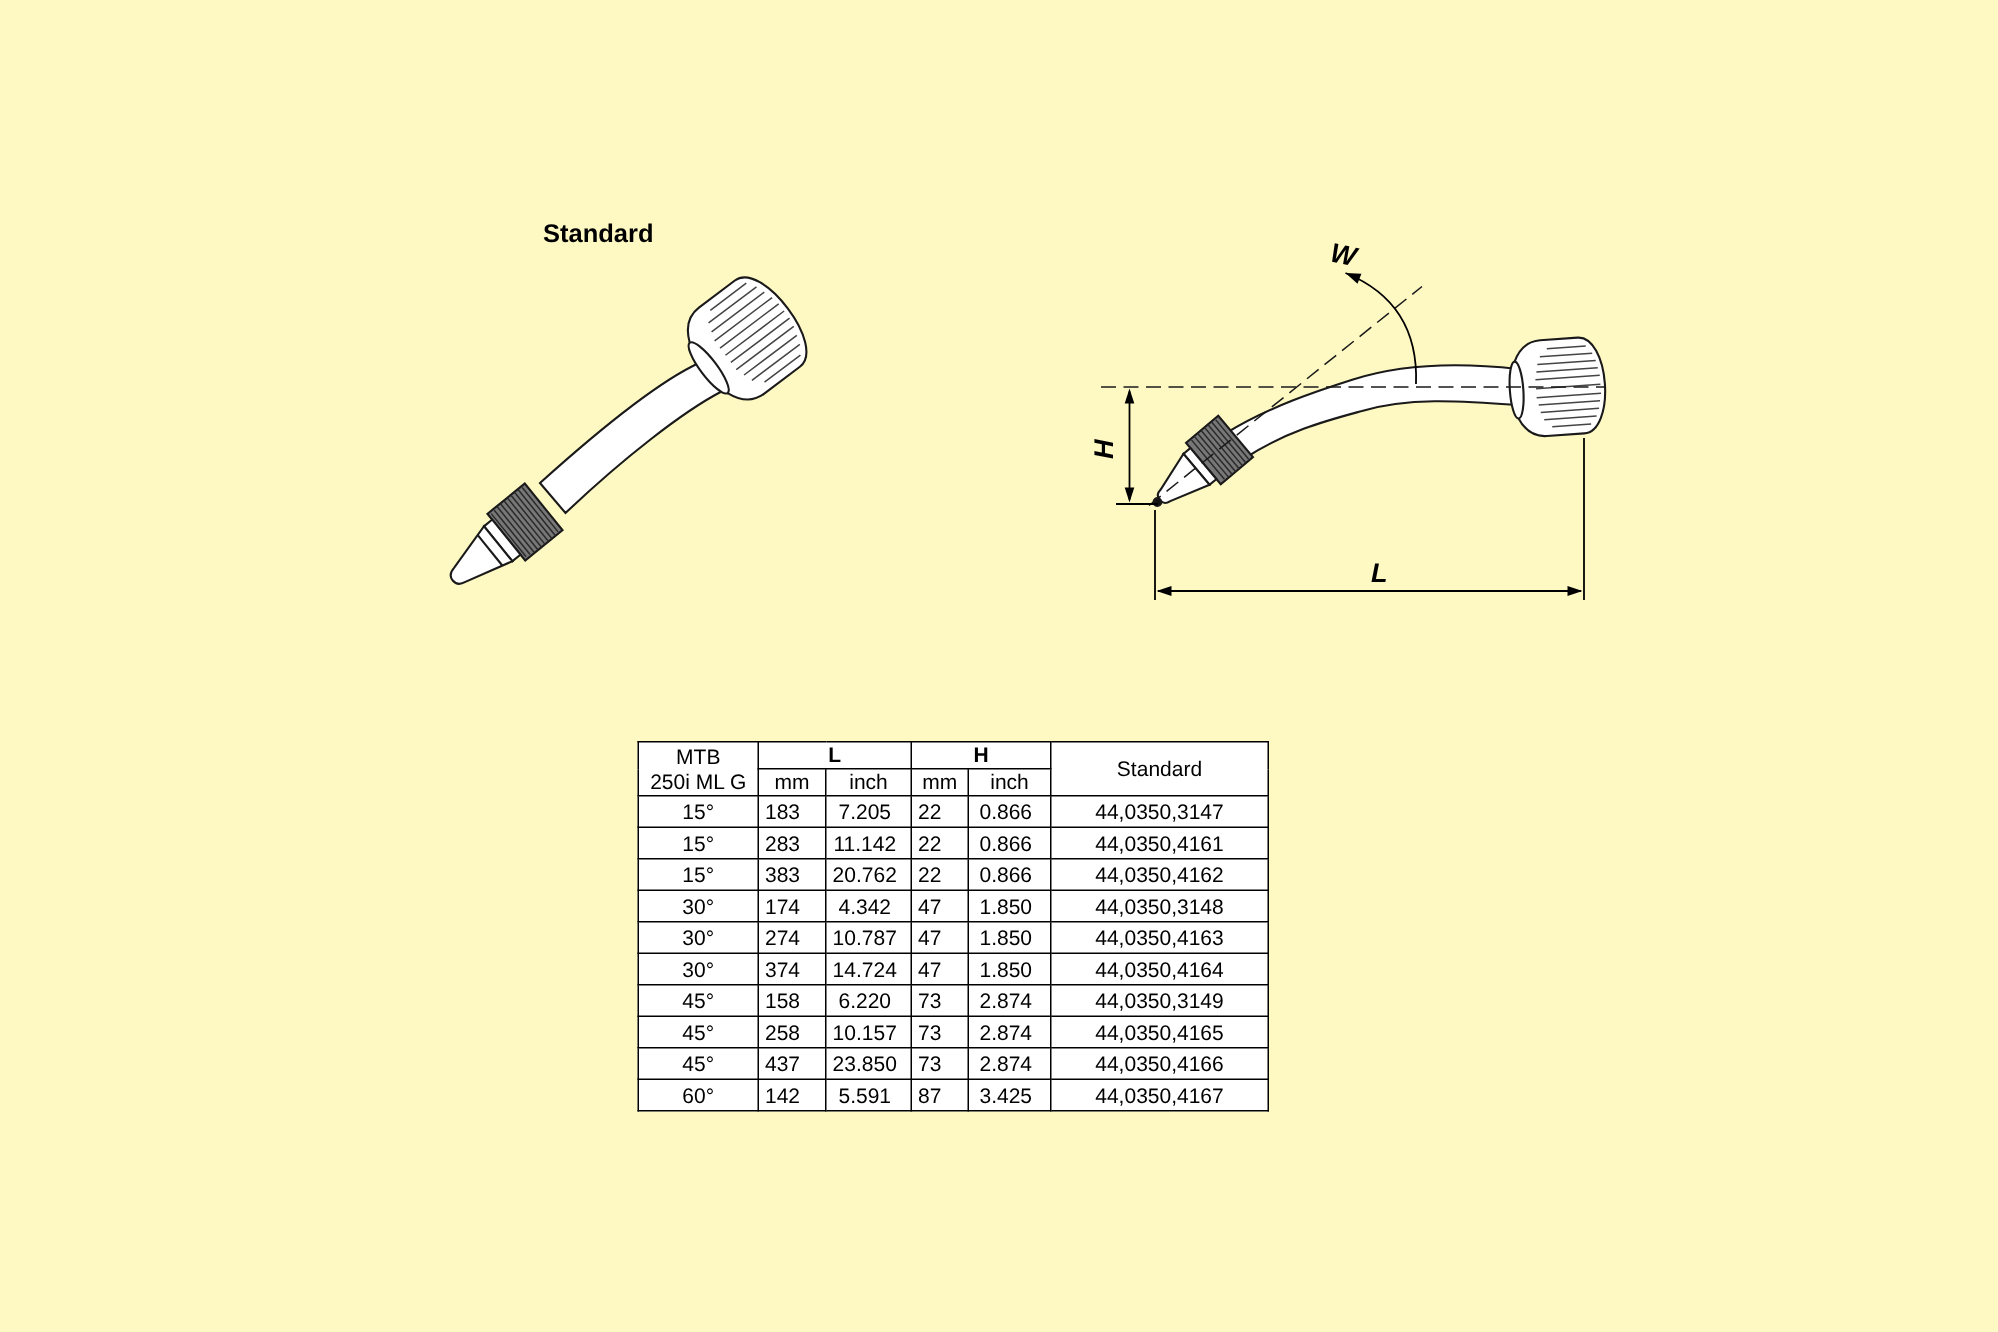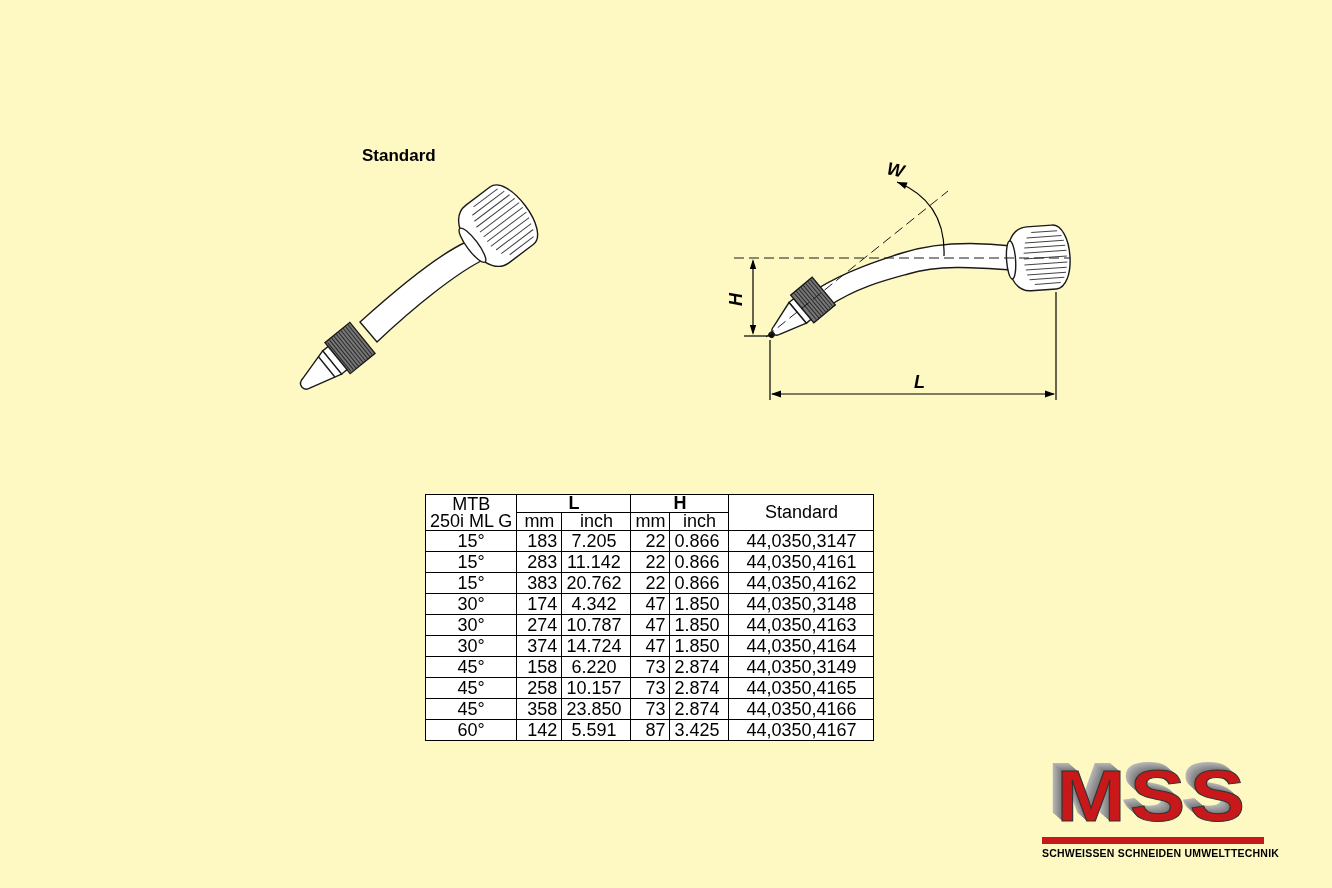--- a/index.html
+++ b/index.html
@@ -5,27 +5,27 @@
   html,body{margin:0;padding:0;background:#fff;}
   body{font-family:"Liberation Sans",sans-serif;}
   .page{position:relative;width:1332px;height:888px;background:#fef9c3;overflow:hidden;}
 
   .standard-title{position:absolute;left:362px;top:146px;font-size:17px;font-weight:bold;color:#000;}
 
   .svg-left{position:absolute;left:260px;top:170px;width:300px;height:250px;}
   .svg-right{position:absolute;left:700px;top:140px;width:400px;height:280px;}
 
   .spec-table{position:absolute;left:425px;top:494px;border-collapse:collapse;color:#000;
-              font-size:18px;table-layout:fixed;background:#fff;}
+              font-size:14px;table-layout:fixed;background:#fff;}
   .spec-table th,.spec-table td{border:1px solid #000;padding:0 4px;height:20px;line-height:20px;
               text-align:center;font-weight:normal;white-space:nowrap;overflow:hidden;}
   .spec-table thead th{height:17px;line-height:17px;}
   .spec-table .grp{font-weight:bold;}
   .spec-table .c-inch{text-align:center;padding-right:9px;}
-  .spec-table .c-mm{text-align:right;}
+  .spec-table .c-mm{text-align:left;}
 
   .logo{position:absolute;left:1042px;top:758px;width:222px;text-align:center;}
   .logo-text{display:inline-block;font-size:72px;line-height:76px;font-weight:bold;color:#c8181a;
              letter-spacing:4px;transform:scaleX(1.15);transform-origin:center;
              -webkit-text-stroke:1px #333;
              text-shadow:-1px -1px 0 #7d7d7d,-2px -2px 0 #858585,-3px -3px 0 #8d8d8d,
                          -4px -4px 0 #959595,-5px -5px 0 #9d9d9d,-6px -6px 0 #a5a5a5,
                          -7px -7px 0 #adadad,-8px -8px 0 #b5b5b5;}
   .logo-bar{height:7px;background:#c8181a;margin-top:3px;}
   .logo-tagline{font-size:10.5px;font-weight:bold;letter-spacing:0.2px;margin-top:3px;color:#000;white-space:nowrap;}
@@ -194,36 +194,31 @@
       <tr>
         <td class="c-angle">45°</td>
         <td class="c-mm">258</td>
         <td class="c-inch">10.157</td>
         <td class="c-mm">73</td>
         <td class="c-inch">2.874</td>
         <td class="c-std">44,0350,4165</td>
       </tr>
       <tr>
         <td class="c-angle">45°</td>
-        <td class="c-mm">358</td>
+        <td class="c-mm">437</td>
         <td class="c-inch">23.850</td>
         <td class="c-mm">73</td>
         <td class="c-inch">2.874</td>
         <td class="c-std">44,0350,4166</td>
       </tr>
       <tr>
         <td class="c-angle">60°</td>
         <td class="c-mm">142</td>
         <td class="c-inch">5.591</td>
         <td class="c-mm">87</td>
         <td class="c-inch">3.425</td>
         <td class="c-std">44,0350,4167</td>
       </tr>
     </tbody>
   </table>
 
-  <div class="logo">
-    <div class="logo-text">MSS</div>
-    <div class="logo-bar"></div>
-    <div class="logo-tagline">SCHWEISSEN SCHNEIDEN UMWELTTECHNIK</div>
-  </div>
 
 </div>
 
 </body></html>

